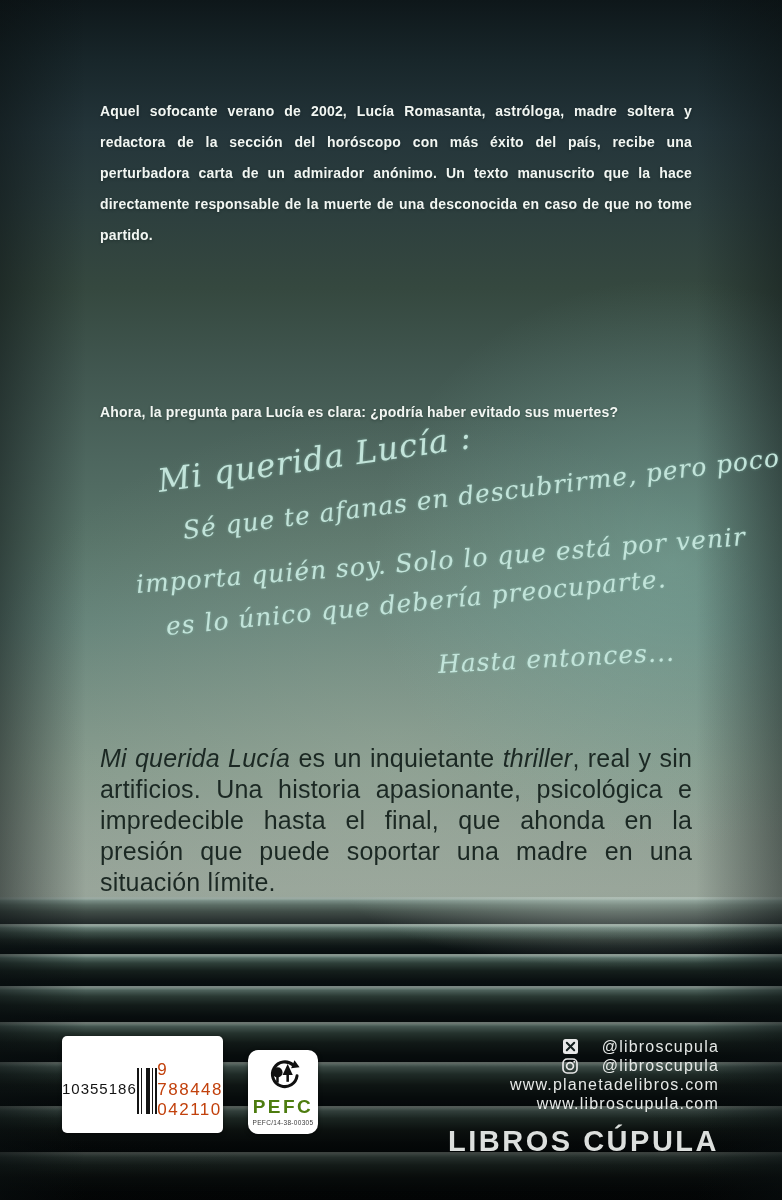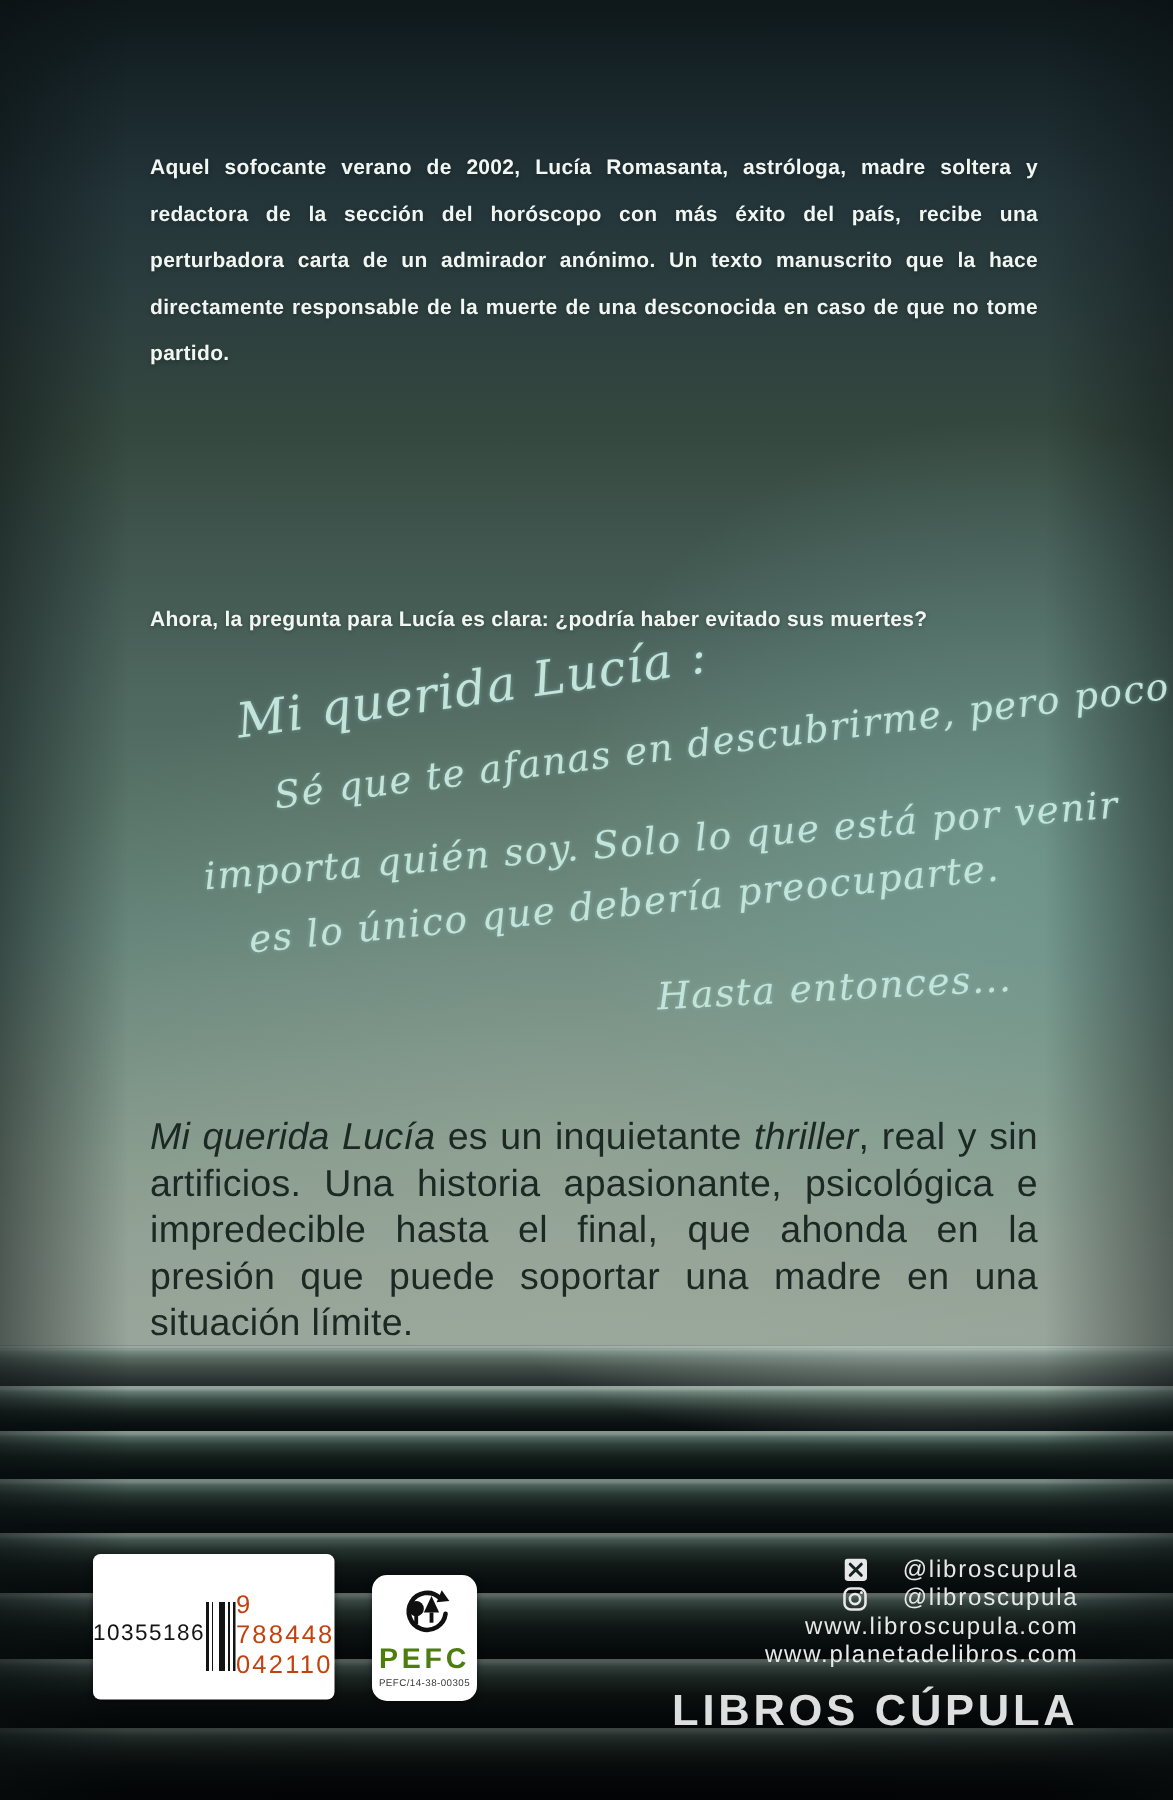--- a/index.html
+++ b/index.html
@@ -203,21 +203,21 @@
     </div>
     <div class="social-line">
       <svg width="16" height="16" viewBox="0 0 16 16">
         <rect x="1" y="1" width="14" height="14" rx="4.2" fill="none" stroke="#e8e8e8" stroke-width="1.7"></rect>
         <circle cx="8" cy="8" r="3.4" fill="none" stroke="#e8e8e8" stroke-width="1.7"></circle>
         <circle cx="12.3" cy="3.7" r="1" fill="#e8e8e8"></circle>
       </svg>
       <span>@libroscupula</span>
     </div>
     <div class="social-line">
+      <span>www.planetadelibros.com</span>
+    </div>
+    <div class="social-line">
       <span>www.libroscupula.com</span>
     </div>
-    <div class="social-line">
-      <span>www.planetadelibros.com</span>
-    </div>
     <div class="publisher">LIBROS CÚPULA</div>
   </div>
 
 </div>
 
 </body></html>

